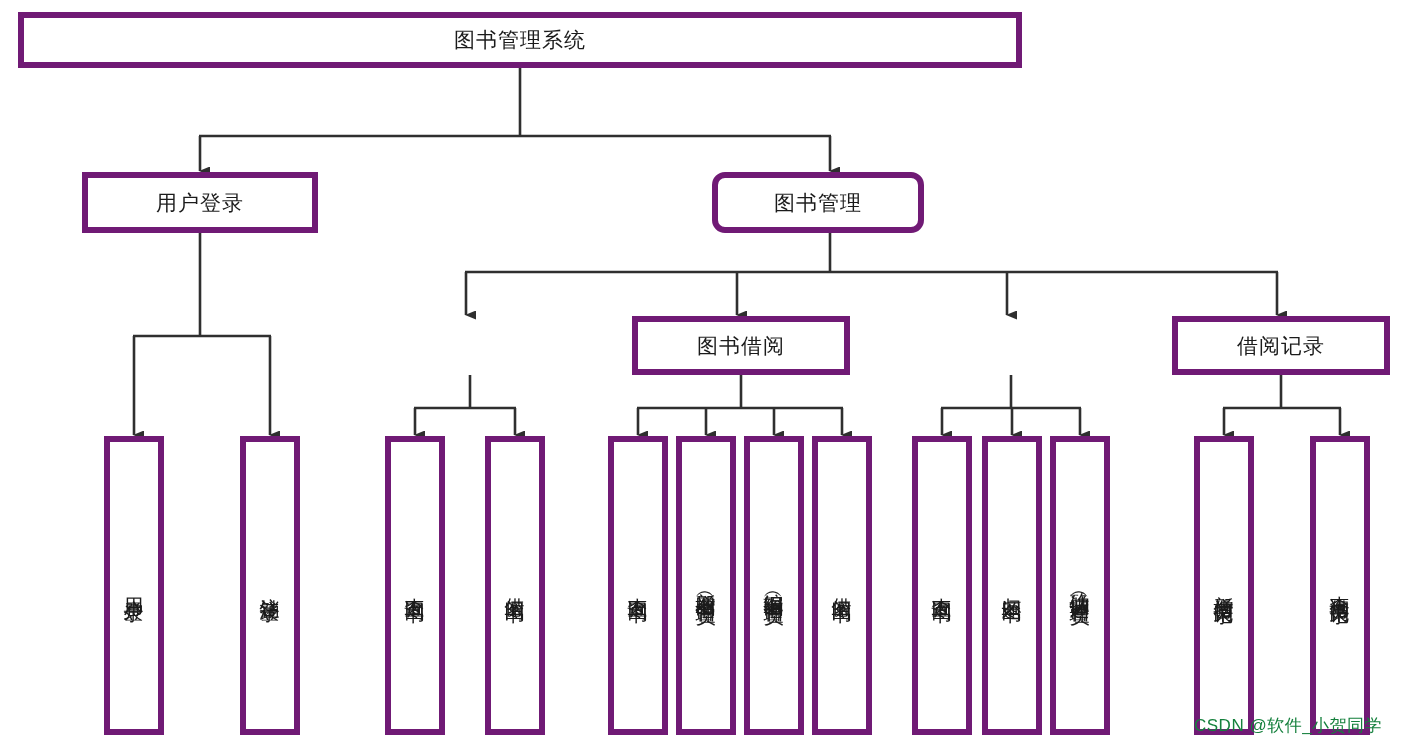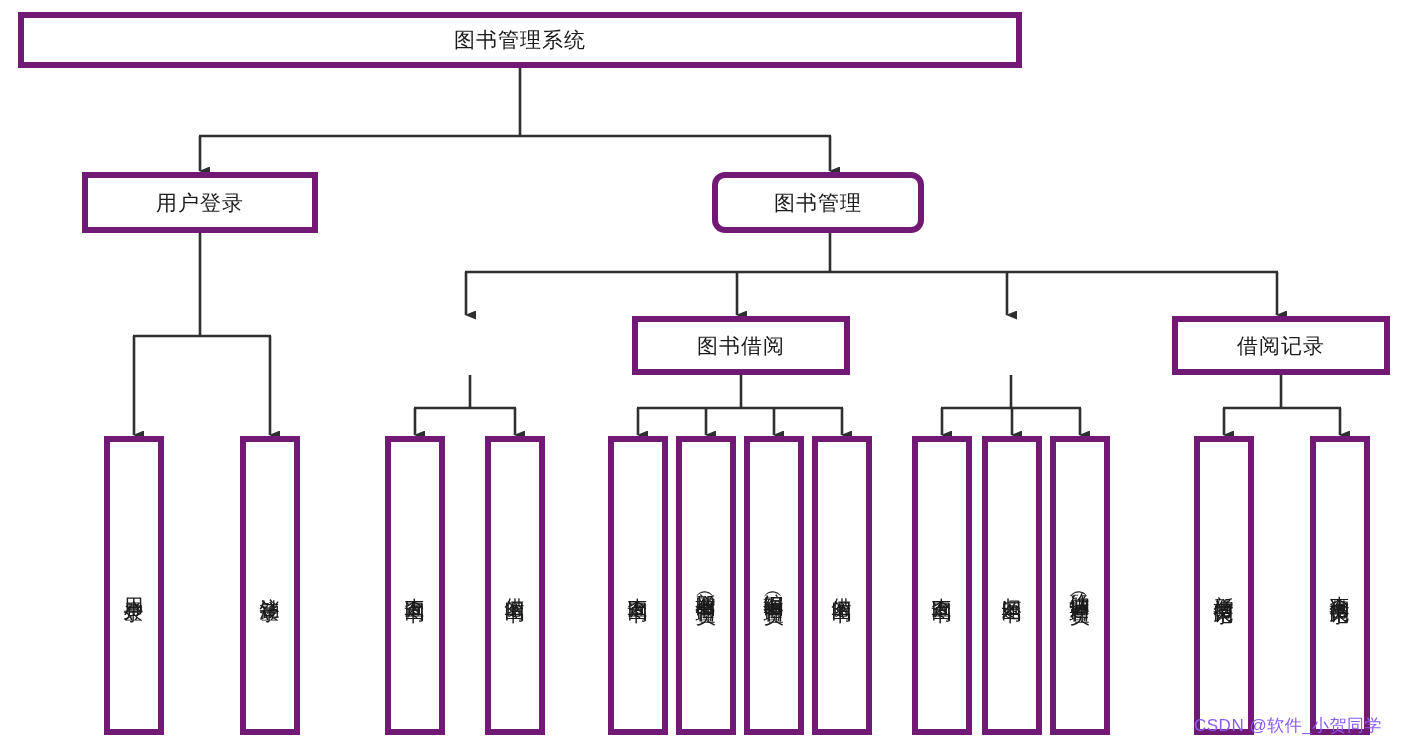--- a/index.html
+++ b/index.html
@@ -59,21 +59,21 @@
     line-height: 1;
   }
   .node-label {
     display: block;
   }
   #watermark {
     position: absolute;
     left: 1194px;
     top: 714px;
     font-size: 17px;
-    color: #8b5cf6;
+    color: #15803d;
     letter-spacing: 0.5px;
     white-space: nowrap;
     user-select: none;
   }
 </style>
 </head>
 <body>
 
 <div id="diagram-canvas">
 

